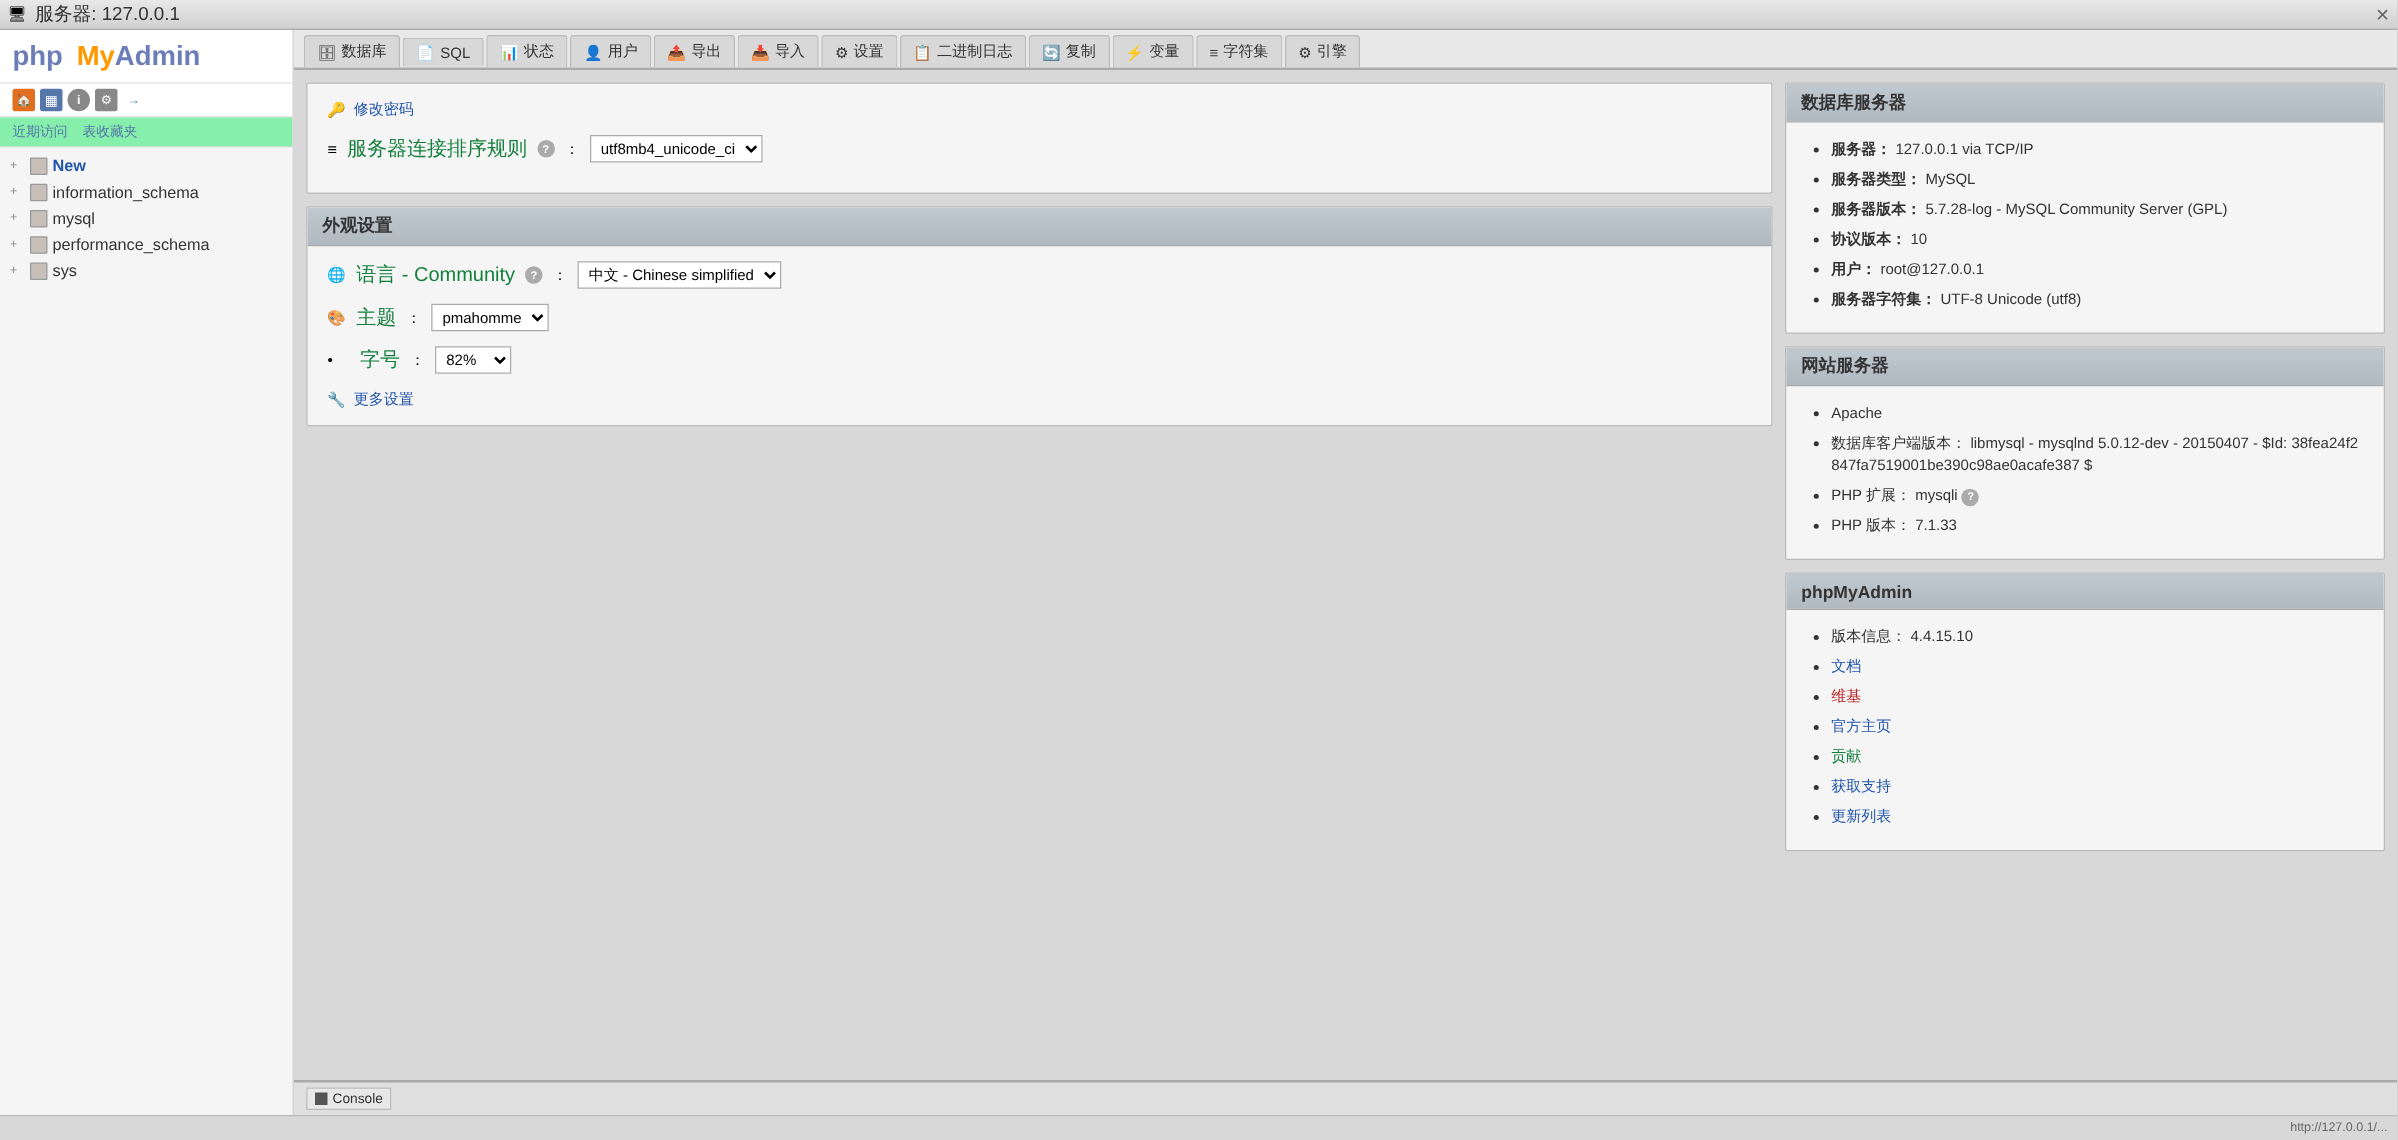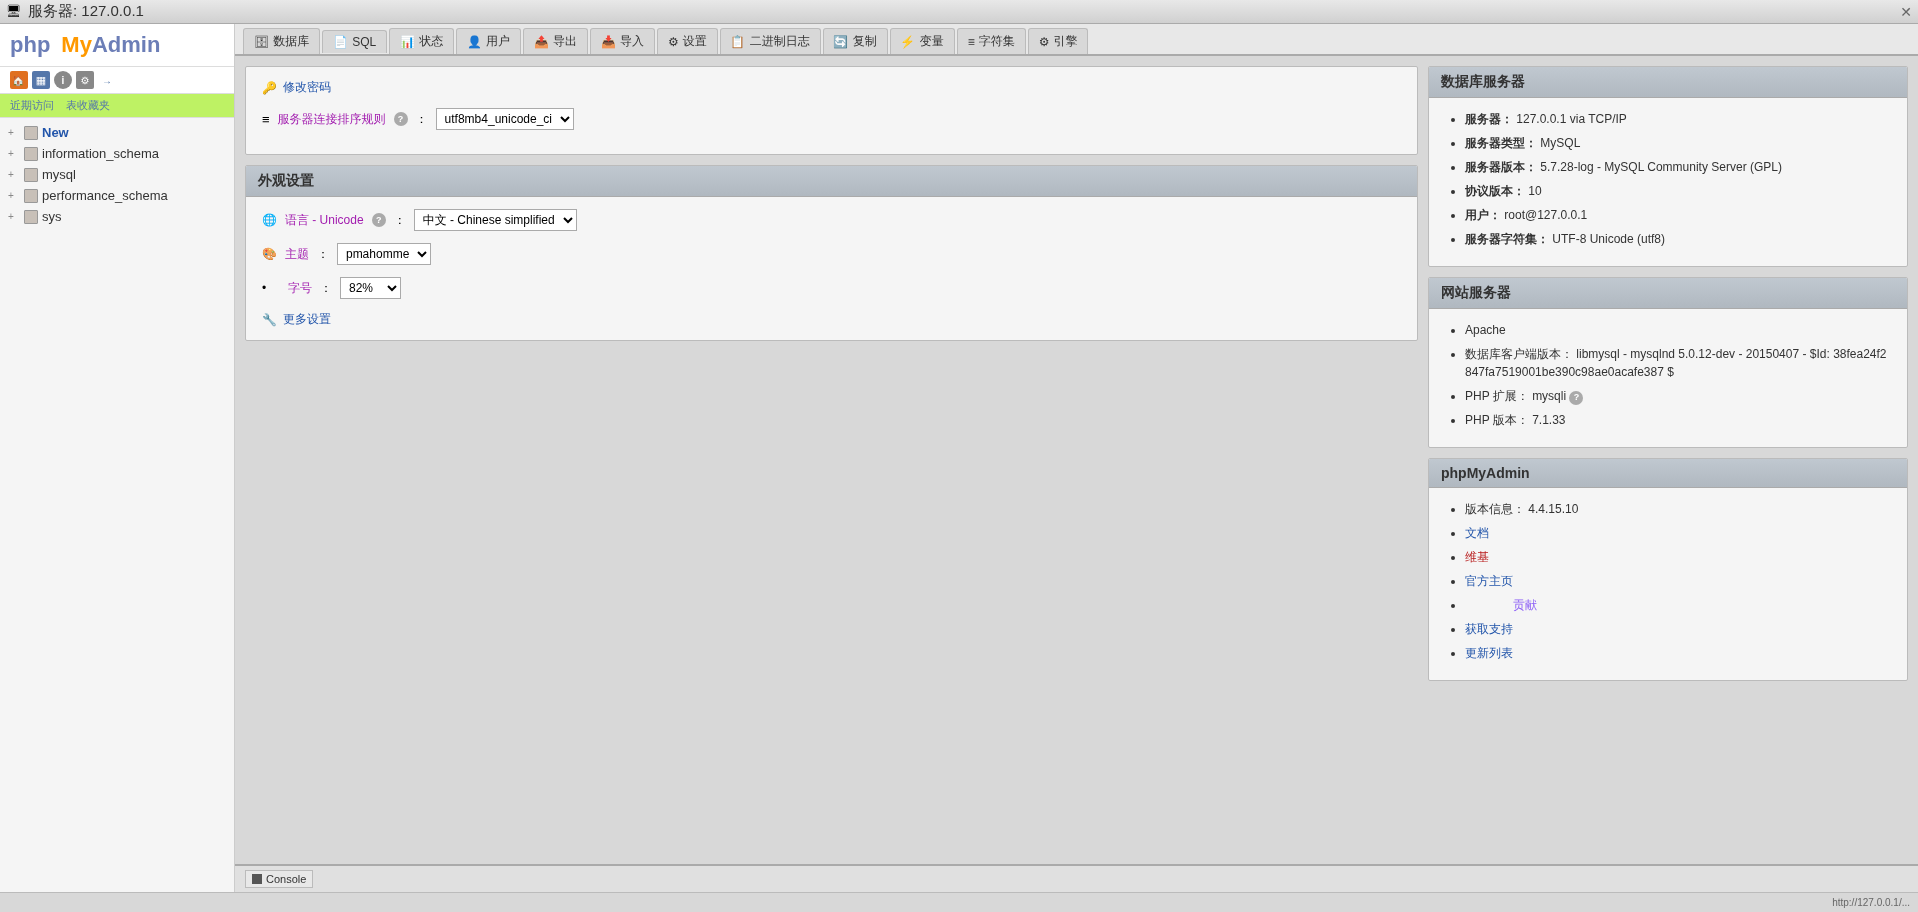--- a/index.html
+++ b/index.html
@@ -59,21 +59,21 @@
     .icon-db { background: #5577aa; color: white; }
     .icon-info { background: #888; color: white; border-radius: 50%; }
     .icon-settings { background: #888; color: white; }
     .icon-arrow { background: transparent; color: #5577aa; }
 
     .sidebar-nav {
       display: flex;
       gap: 12px;
       padding: 4px 10px;
       border-bottom: 1px solid #ddd;
-      background: #bef264;
+      background: #86efac;
     }
     .sidebar-nav a { color: #5577aa; text-decoration: none; font-size: 11px; cursor: pointer; }
 
     .db-list {
       flex: 1;
       overflow-y: auto;
       padding: 4px 0;
       background: #f5f5f5;
     }
     .db-item {
@@ -155,22 +155,22 @@
     .form-row {
       display: flex;
       align-items: center;
       gap: 8px;
       margin-bottom: 12px;
     }
     .form-label {
       display: flex;
       align-items: center;
       gap: 4px;
-      font-size: 12px;
-      color: #a21caf;
+      font-size: 16px;
+      color: #15803d;
       white-space: nowrap;
     }
 
     .help-icon {
       display: inline-flex;
       align-items: center;
       justify-content: center;
       width: 14px; height: 14px;
       background: #aaa;
       border-radius: 50%;
@@ -383,21 +383,21 @@
               </select>
             </div>
           </div>
         </div>
 
         <div class="panel">
           <div class="panel-header">外观设置</div>
           <div class="panel-body">
             <div class="form-row">
               <span>🌐</span>
-              <span class="form-label">语言 - Unicode</span>
+              <span class="form-label">语言 - Community</span>
               <span class="help-icon">?</span>
               <span>：</span>
               <select>
                 <option>中文 - Chinese simplified</option>
                 <option>English</option>
               </select>
             </div>
             <div class="form-row">
               <span>🎨</span>
               <span class="form-label">主题</span>
@@ -457,21 +457,21 @@
 
         <div class="panel">
           <div class="panel-header">phpMyAdmin</div>
           <div class="panel-body">
             <ul class="info-list">
 
             <li>版本信息：  4.4.15.10</li>
                 <li><a href="#" style="color: rgb(34, 85, 170); margin-top: 47px;">文档</a></li>
                 <li><a href="#" style="color: #b91c1c;">维基</a></li>
                 <li><a href="#" style="color: rgb(34, 85, 170);">官方主页</a></li>
-                <li><a href="#" style="color: #8b5cf6; margin-left: 48px;">贡献</a></li>
+                <li><a href="#" style="color: #15803d;">贡献</a></li>
                 <li><a href="#" style="color: rgb(34, 85, 170);">获取支持</a></li>
                 <li><a href="#" style="color: rgb(34, 85, 170);">更新列表</a></li>
               </ul>
           </div>
         </div>
       </div>
     </div>
 
     <div class="console-bar">
       <div class="console-btn">

